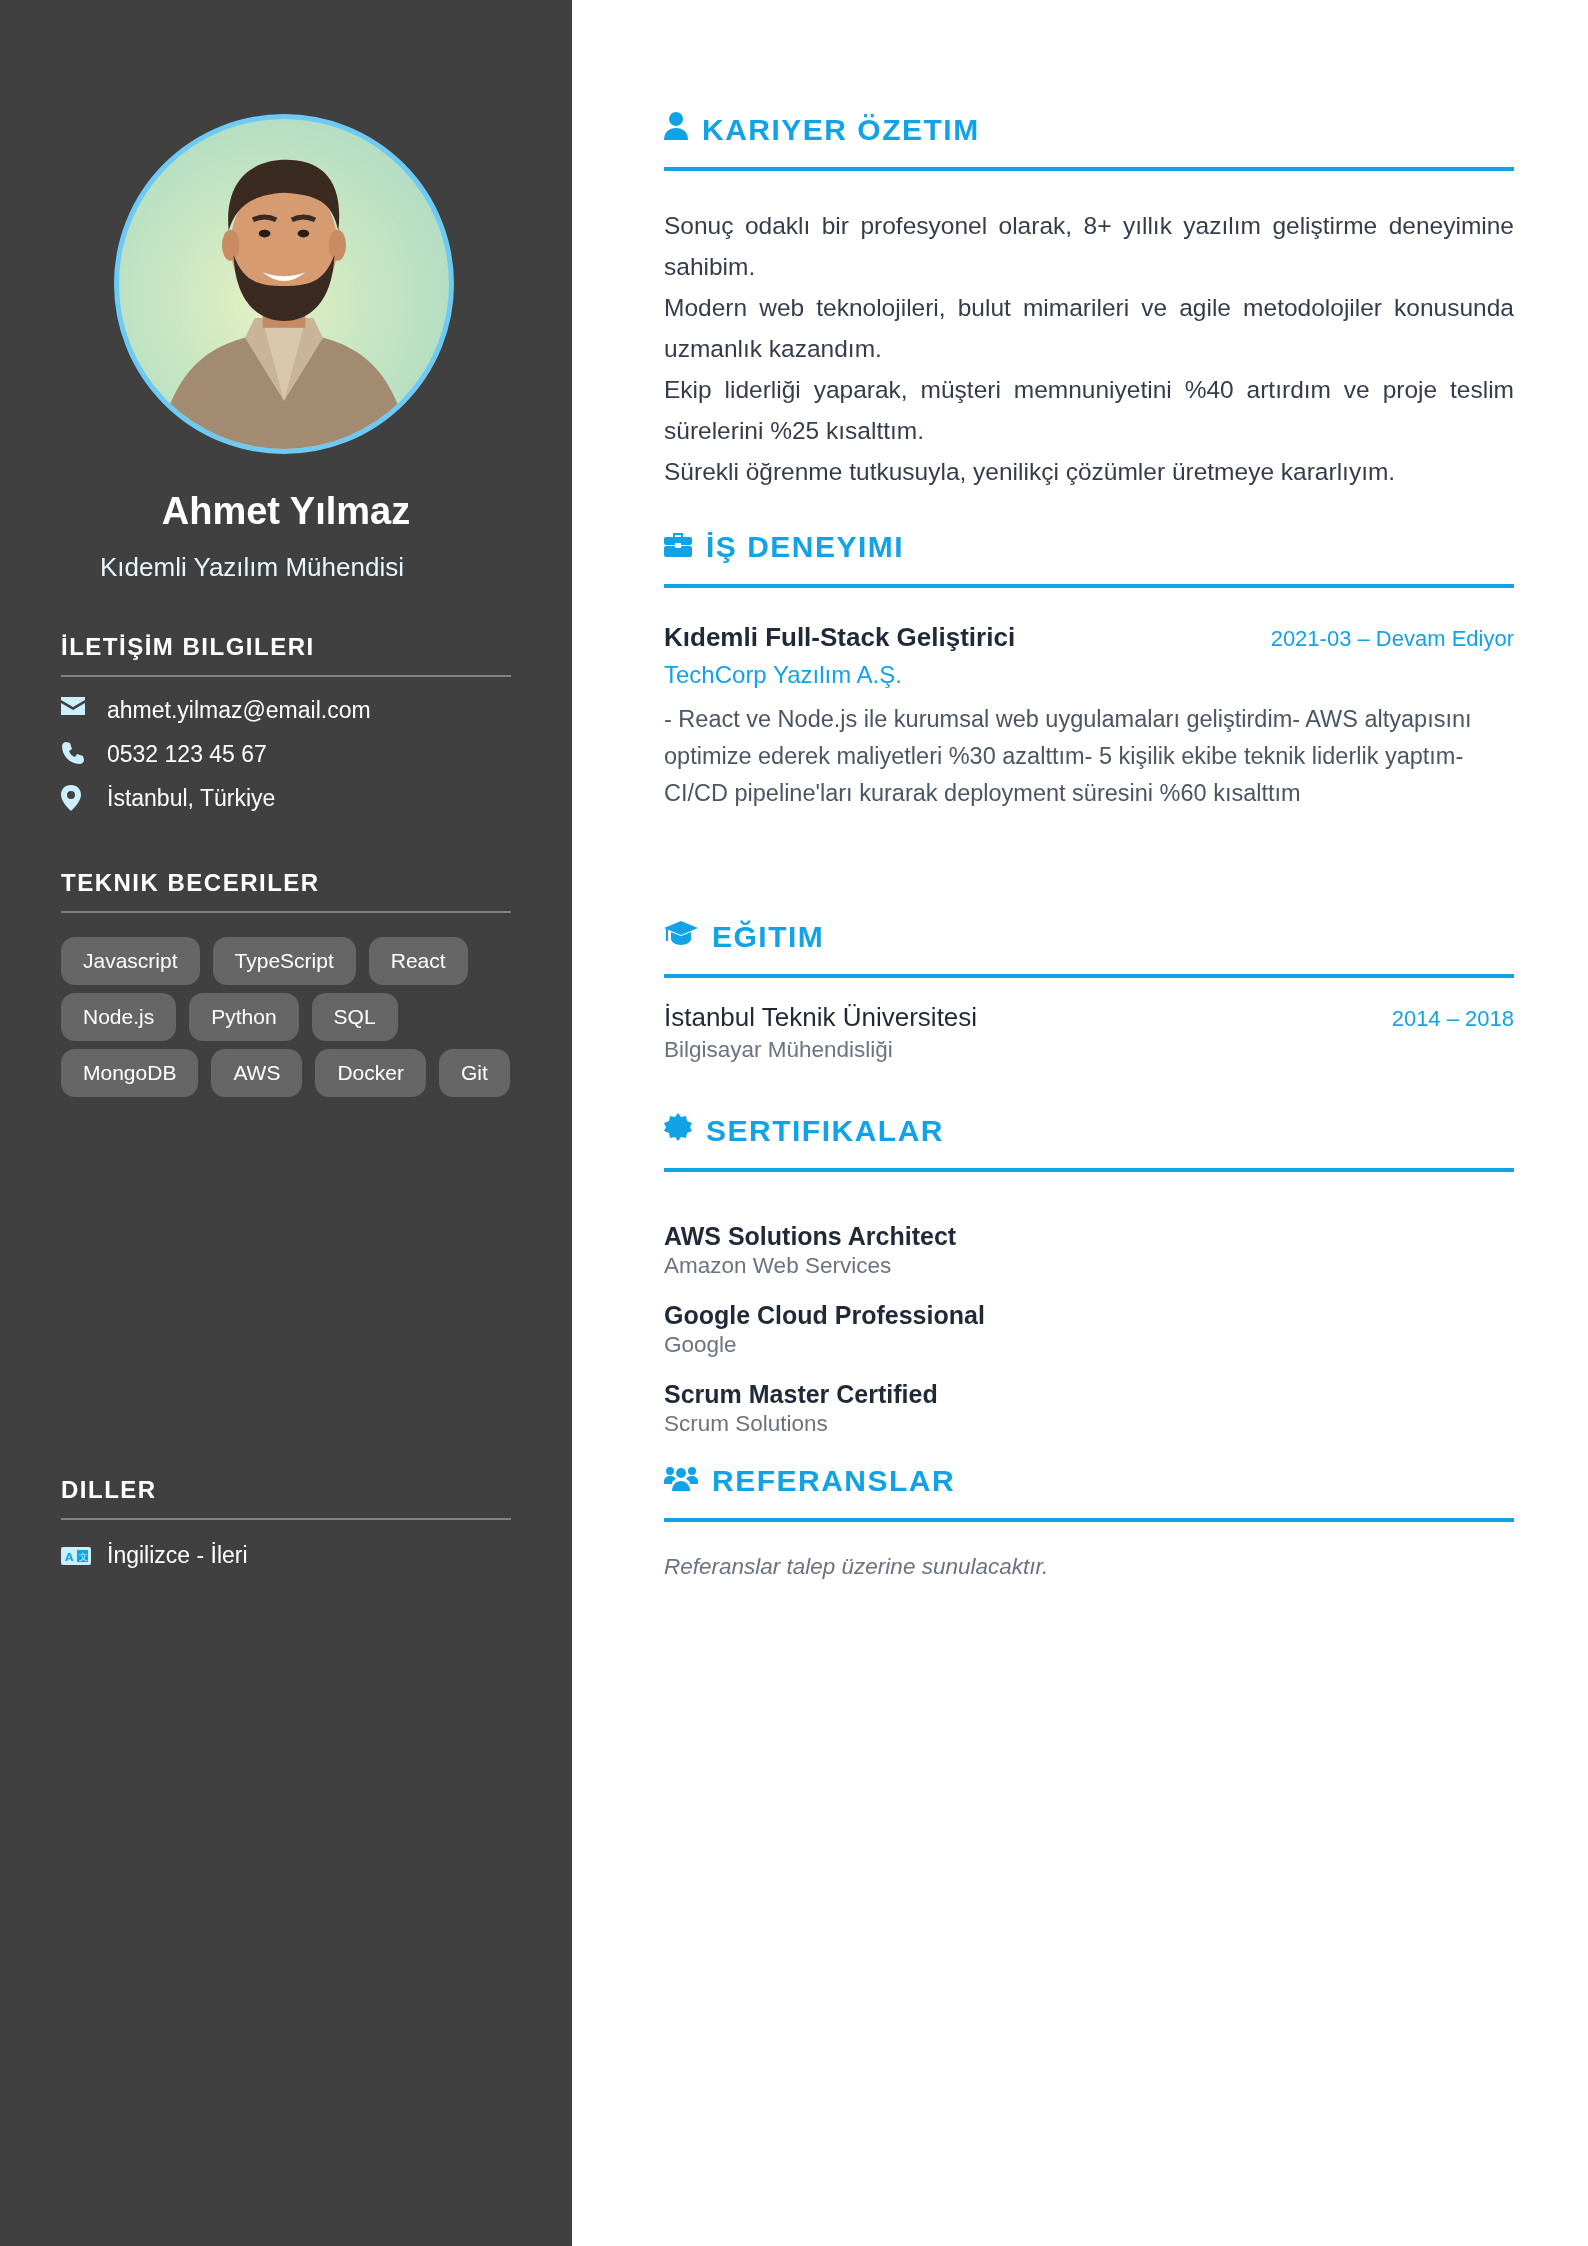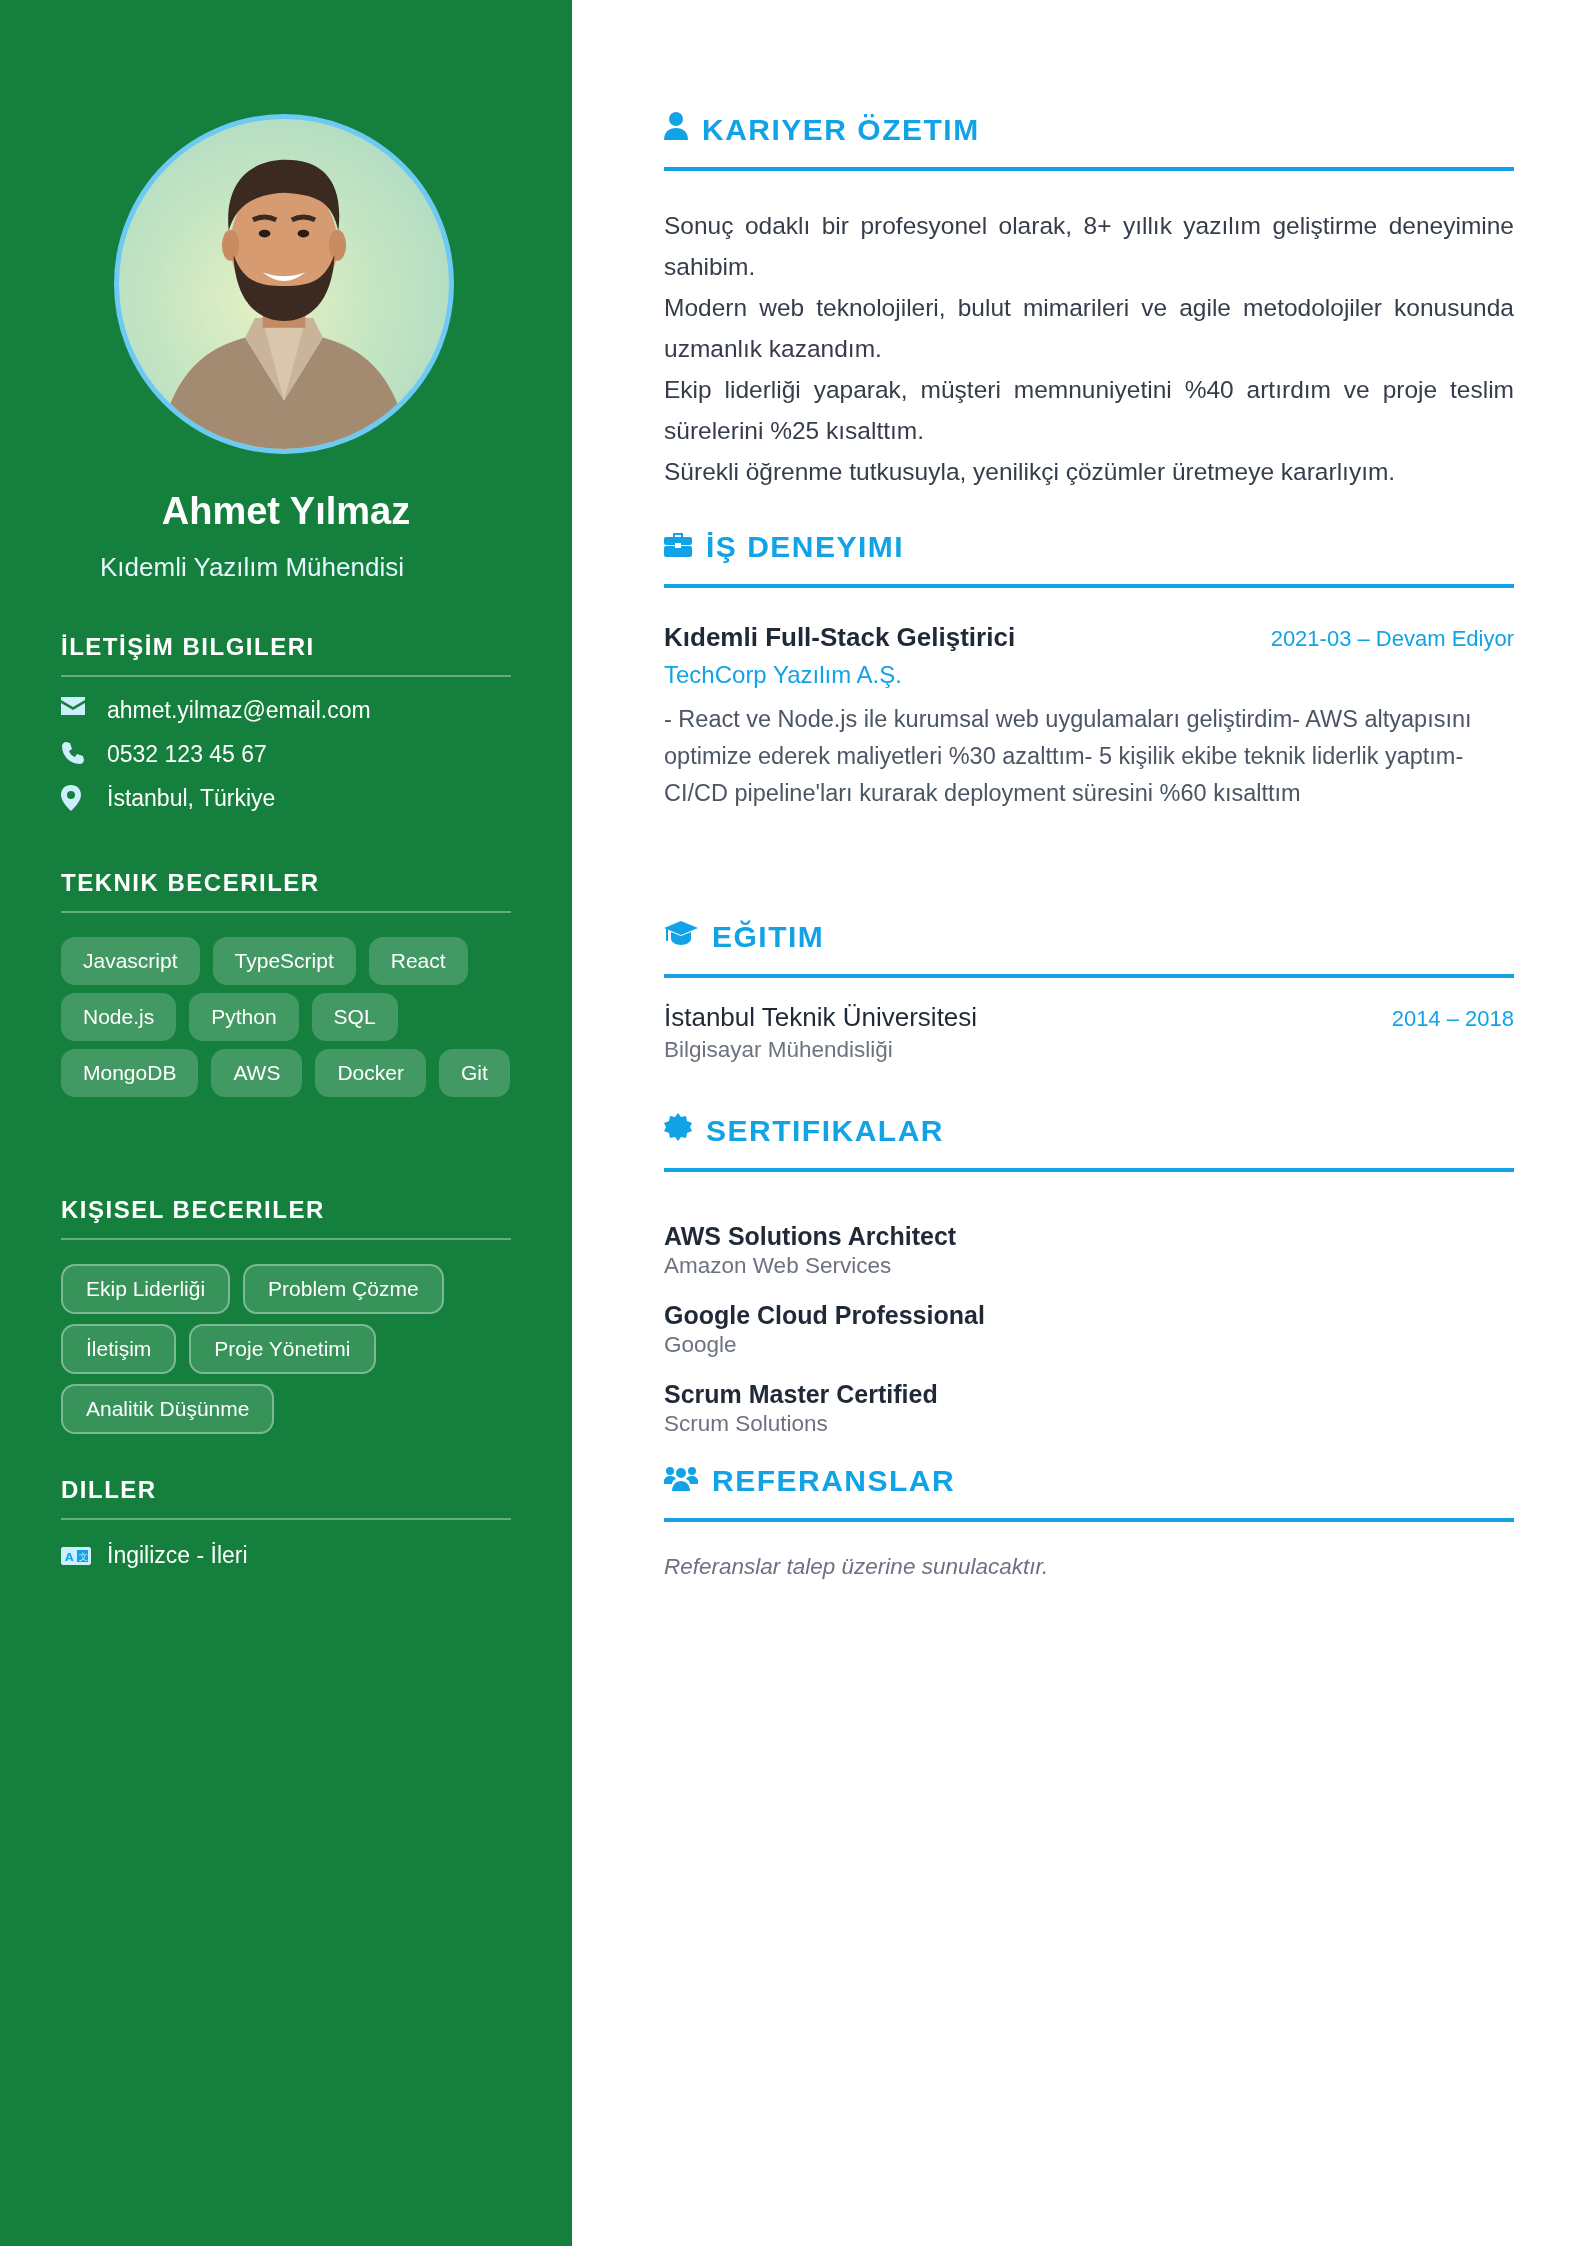--- a/index.html
+++ b/index.html
@@ -1,21 +1,21 @@
 <!DOCTYPE html>
 <html><head>
 <meta charset="utf-8">
 <style>
   * { box-sizing: border-box; margin: 0; padding: 0; }
   html, body { width: 1588px; height: 2246px; background: #ffffff; overflow: hidden; }
   body { font-family: "Liberation Sans", "DejaVu Sans", sans-serif; position: relative; }
 
   .sidebar {
     position: absolute; left: 0; top: 0; width: 572px; height: 2246px;
-    background: #15803d; color: #ffffff;
+    background: #404040; color: #ffffff;
   }
   .photo-wrap {
     position: absolute; left: 114px; top: 114px; width: 340px; height: 340px;
     border-radius: 50%; border: 5px solid #6ccaf5; overflow: hidden;
     background: radial-gradient(circle at 45% 55%, #e6f0c4 0%, #c4e5c2 45%, #a6d6c4 100%);
   }
   .photo-wrap svg { width: 100%; height: 100%; display: block; }
 
   .name {
     position: absolute; left: 0; width: 572px; top: 490px; text-align: center;
@@ -145,30 +145,20 @@
       <span class="tag">Node.js</span>
       <span class="tag">Python</span>
       <span class="tag">SQL</span>
       <span class="tag">MongoDB</span>
       <span class="tag">AWS</span>
       <span class="tag">Docker</span>
       <span class="tag">Git</span>
     </div>
   </section>
 
-  <section class="side-section" style="top:1196px;">
-    <div class="side-title">KIŞISEL BECERILER</div>
-    <div class="tags">
-      <span class="tag outline">Ekip Liderliği</span>
-      <span class="tag outline">Problem Çözme</span>
-      <span class="tag outline">İletişim</span>
-      <span class="tag outline">Proje Yönetimi</span>
-      <span class="tag outline">Analitik Düşünme</span>
-    </div>
-  </section>
 
   <section class="side-section" style="top:1476px;">
     <div class="side-title">DILLER</div>
     <div class="lang-item">
       <span class="ic">
         <svg width="30" height="18" viewBox="0 0 30 18">
             <rect x="0" y="0" width="30" height="18" rx="2" fill="#cdeefc"></rect>
             <text x="4" y="14" font-size="11" font-family="DejaVu Sans, sans-serif" font-weight="bold" fill="#10a5e8">A</text>
             <rect x="16" y="3" width="11" height="12" fill="#10a5e8"></rect>
             <text x="18" y="13" font-size="9" font-family="DejaVu Sans, sans-serif" fill="#cdeefc">文</text>

